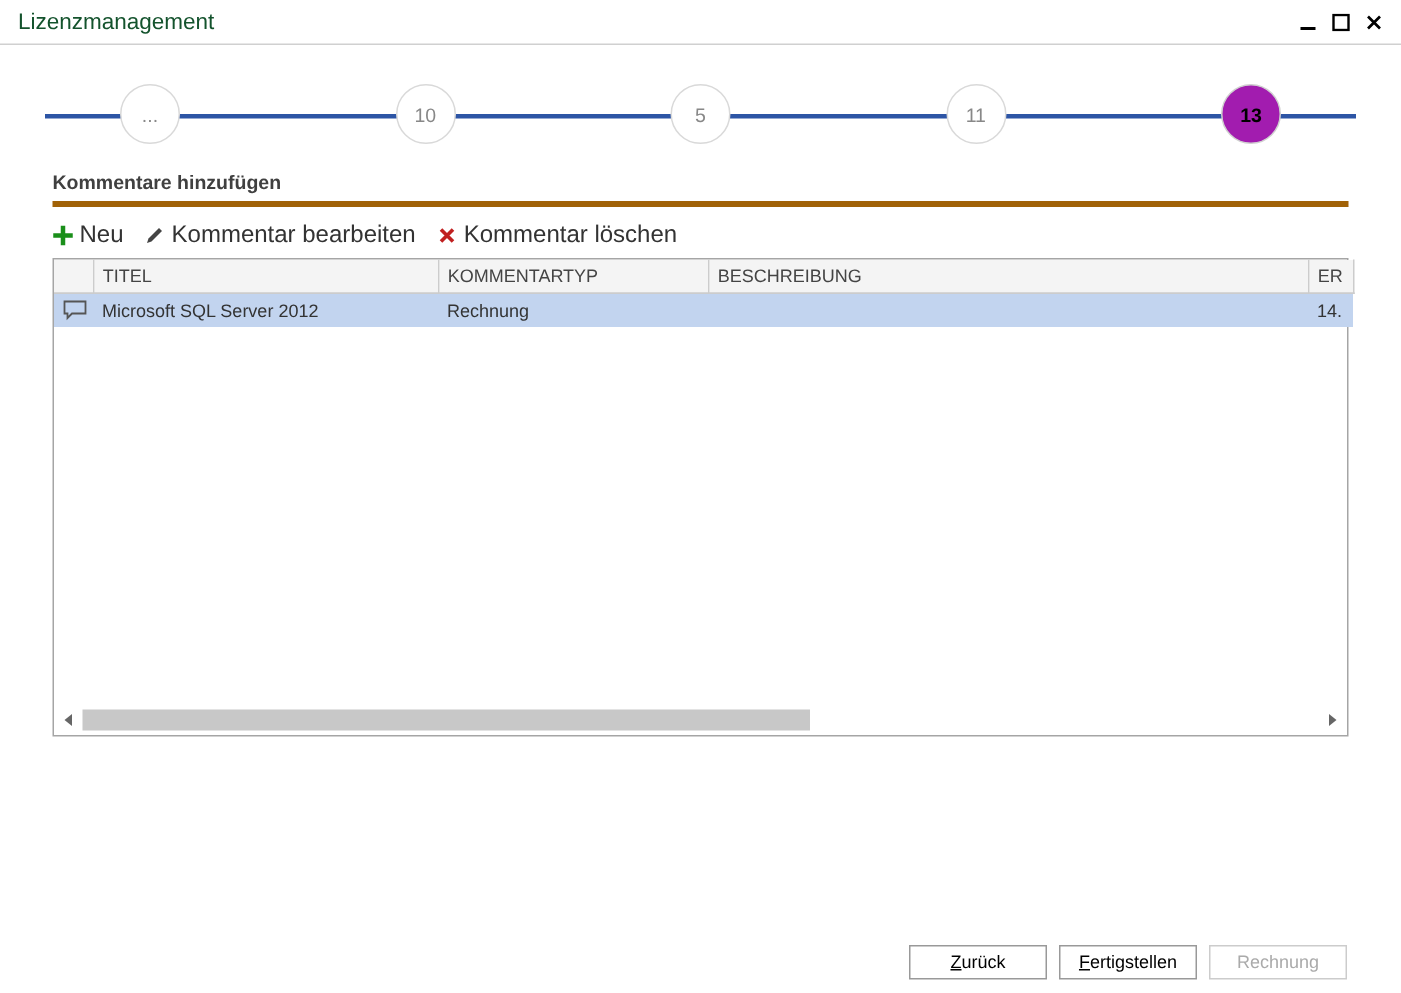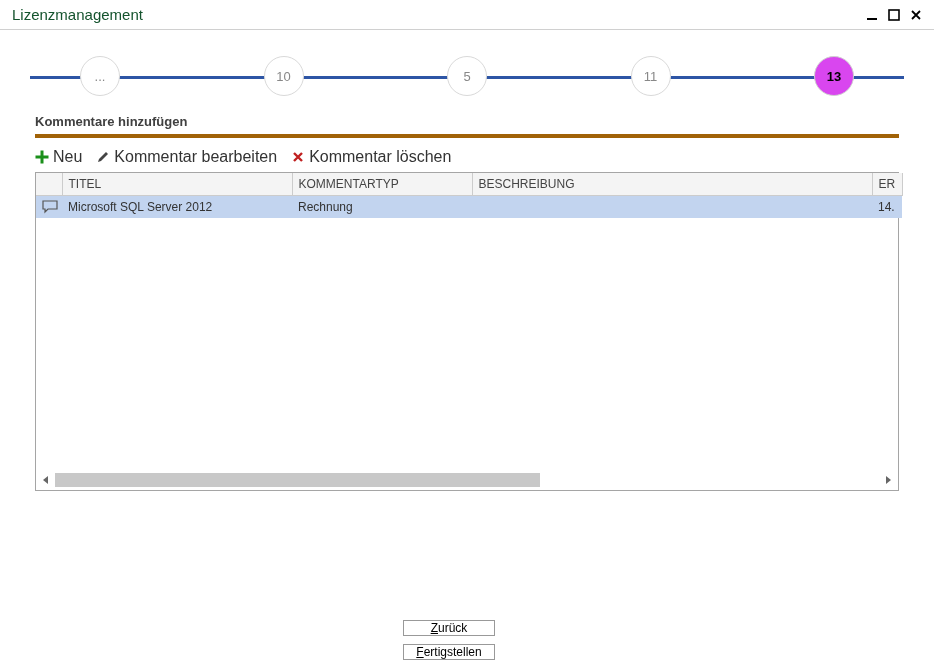--- a/index.html
+++ b/index.html
@@ -11,21 +11,21 @@
   .titlebar .winbtns { display: flex; gap: 6px; }
   .titlebar .winbtn { width: 16px; height: 16px; display: flex; align-items: center; justify-content: center; cursor: pointer; }
   .titlebar .winbtn svg { display: block; }
 
   
   .stepper-wrap { padding: 22px 30px 8px; }
   .stepper { position: relative; height: 48px; }
   .stepper .line { position: absolute; top: 24px; left: 0; right: 0; height: 3px; background: #2d55a5; }
   .steps { position: absolute; inset: 0; display: flex; justify-content: space-between; align-items: center; padding: 0 50px; }
   .step-circle { width: 40px; height: 40px; border-radius: 50%; background: #fff; border: 1px solid #d9d9d9; display: flex; align-items: center; justify-content: center; font-size: 13px; color: #888; z-index: 1; }
-  .step-circle.active { background: #d946ef; color: #000; font-weight: bold; border: 1px solid #d0d0d0; }
+  .step-circle.active { background: #a21caf; color: #000; font-weight: bold; border: 1px solid #d0d0d0; }
   .step-labels { display: flex; justify-content: space-between; margin-top: 10px; padding: 0 20px; }
   .step-label { flex: 1; text-align: center; color: #666; }
   .step-label.active { color: #000; font-weight: bold; }
 
   
   .section { padding: 6px 35px 0; }
   .section-title { font-weight: bold; font-size: 13px; color: #404040; padding-bottom: 5px; border-bottom: 4px solid #a16207; }
 
   
   .toolbar { padding: 10px 35px 6px; display: flex; gap: 14px; align-items: center; font-size: 16px; }
@@ -44,21 +44,21 @@
   tbody tr.sel td { background: #c2d4ef; margin-top: 23px; }
   tbody td { padding: 4px 6px; border-right: 0; white-space: nowrap; overflow: hidden; }
   .row-icon svg { display: block; }
 
   .scroll-area { position: absolute; left: 3px; right: 3px; bottom: 3px; height: 14px; }
   .scroll-area .track { position: relative; height: 100%; display: flex; align-items: center; }
   .scroll-area .arrow { width: 14px; height: 14px; display: flex; align-items: center; justify-content: center; color: #666; cursor: pointer; }
   .scroll-area .thumb { height: 14px; width: 485px; background: #c8c8c8; margin-left: 2px; }
 
   
-  .footer { position: absolute; bottom: 0; left: 0; right: 0; height: 42px; display: flex; align-items: center; justify-content: space-between; padding-right: 36px; gap: 8px; border-top: 0; flex-direction: column; }
+  .footer { position: absolute; bottom: 0; left: 0; right: 0; height: 42px; display: flex; align-items: center; justify-content: flex-end; padding-right: 36px; gap: 8px; border-top: 0; }
   .btn { min-width: 92px; height: 23px; border: 1px solid #999; background: #fff; font-size: 12px; cursor: pointer; padding: 0 8px; }
   .btn.disabled { color: #aaa; border-color: #ccc; cursor: default; }
   .ul { text-decoration: underline; }
 </style>
 </head>
 <body>
 
 <div class="titlebar">
   <span class="title">Lizenzmanagement</span>
   <div class="winbtns">

